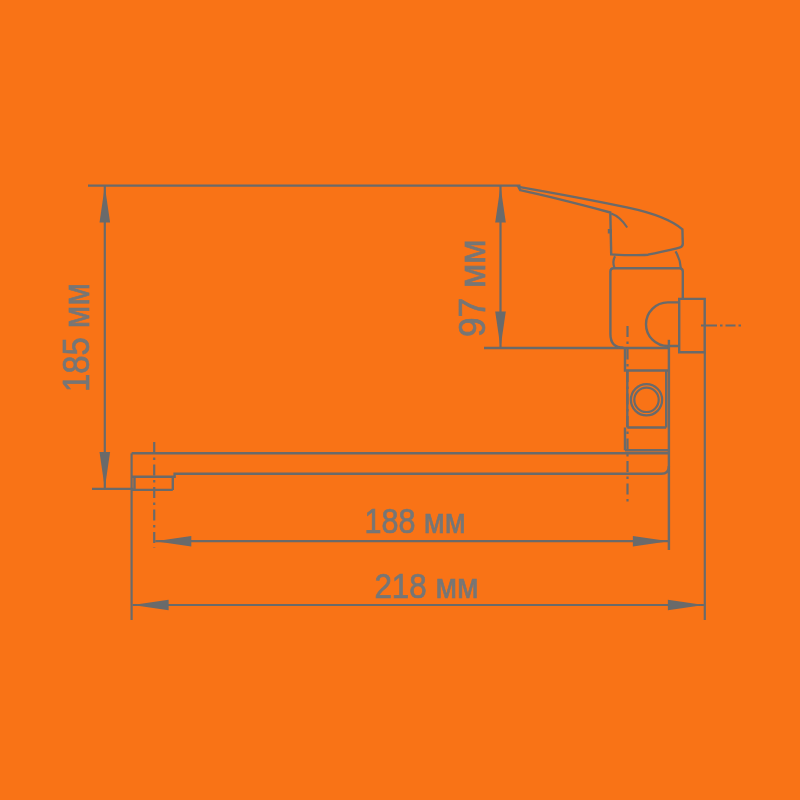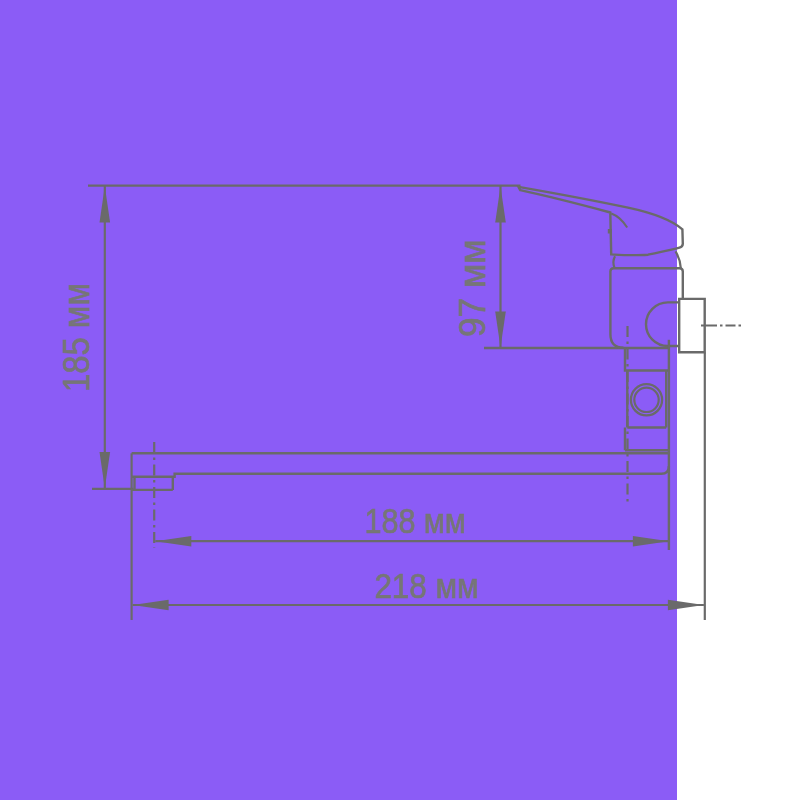--- a/index.html
+++ b/index.html
@@ -1,16 +1,16 @@
 <!DOCTYPE html>
 <html><head>
 <meta charset="utf-8">
 <style>
   html,body{margin:0;padding:0;background:#ffffff;}
-  .wrap{width:677px;height:800px;position:relative;background:#8b5cf6;}
+  .wrap{width:800px;height:800px;position:relative;background:#f97316;}
   text{font-family:"Liberation Sans",sans-serif;fill:#767676;stroke:#767676;stroke-width:0.7;}
 </style>
 </head>
 <body>
 
 <div class="wrap">
 <svg width="800" height="800" viewBox="0 0 800 800" xmlns="http://www.w3.org/2000/svg">
   <g fill="none" stroke="#6a6a6a" stroke-width="2.2" stroke-linecap="butt">
 
     <line x1="88" y1="185.6" x2="520.5" y2="185.6"></line>

